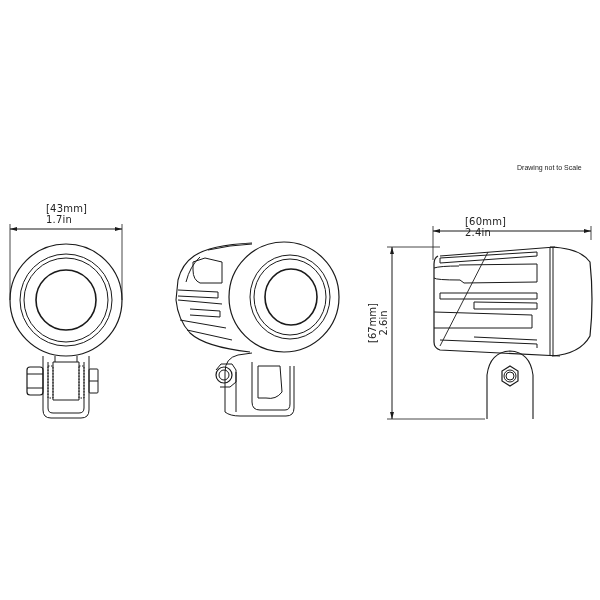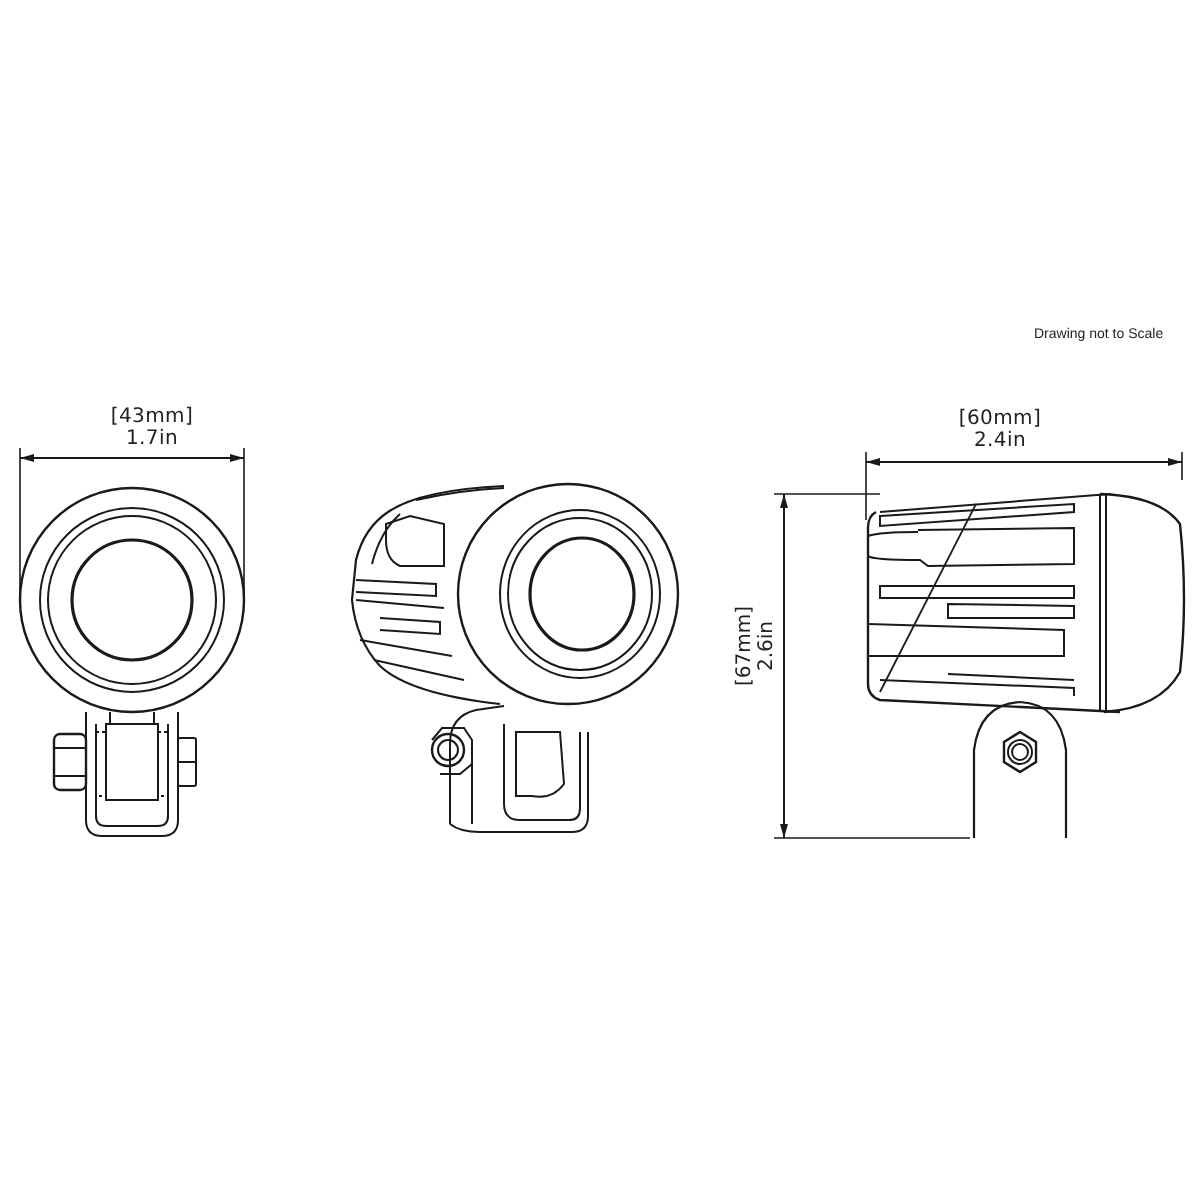--- a/index.html
+++ b/index.html
@@ -1,21 +1,21 @@
 <!DOCTYPE html>
 <html><head>
   <meta charset="utf-8">
   <style>
     html, body { margin: 0; padding: 0; background: #ffffff; }
     body { width: 600px; height: 600px; position: relative; overflow: hidden; }
     .canvas { position: absolute; left: 0; top: 0; width: 600px; height: 600px; }
     .note { position: absolute; left: 517px; top: 164px; font-family: "Liberation Sans", sans-serif; font-size: 7px; color: #222; white-space: nowrap; }
-    .dim { position: absolute; font-family: "DejaVu Sans", sans-serif; font-size: 10px; color: #222; text-align: center; line-height: 11px; letter-spacing: 0.2px; }
+    .dim { position: absolute; font-family: "DejaVu Sans", sans-serif; font-size: 10px; color: #222; line-height: 11px; letter-spacing: 0.2px; }
     .dim-left { left: 46px; top: 203px; width: 60px; }
-    .dim-right { left: 465px; top: 204px; width: 70px; }
+    .dim-right { left: 465px; top: 216px; width: 70px; }
     .dim-vert { position: absolute; left: 348px; top: 312px; width: 60px; transform: rotate(-90deg); transform-origin: center; font-family: "DejaVu Sans", sans-serif; font-size: 10px; color: #222; text-align: center; line-height: 11px; }
     svg { position: absolute; left: 0; top: 0; }
     svg * { vector-effect: non-scaling-stroke; }
   </style>
 </head>
 <body>
 
 <div class="canvas">
 
   <div class="note">Drawing not to Scale</div>

